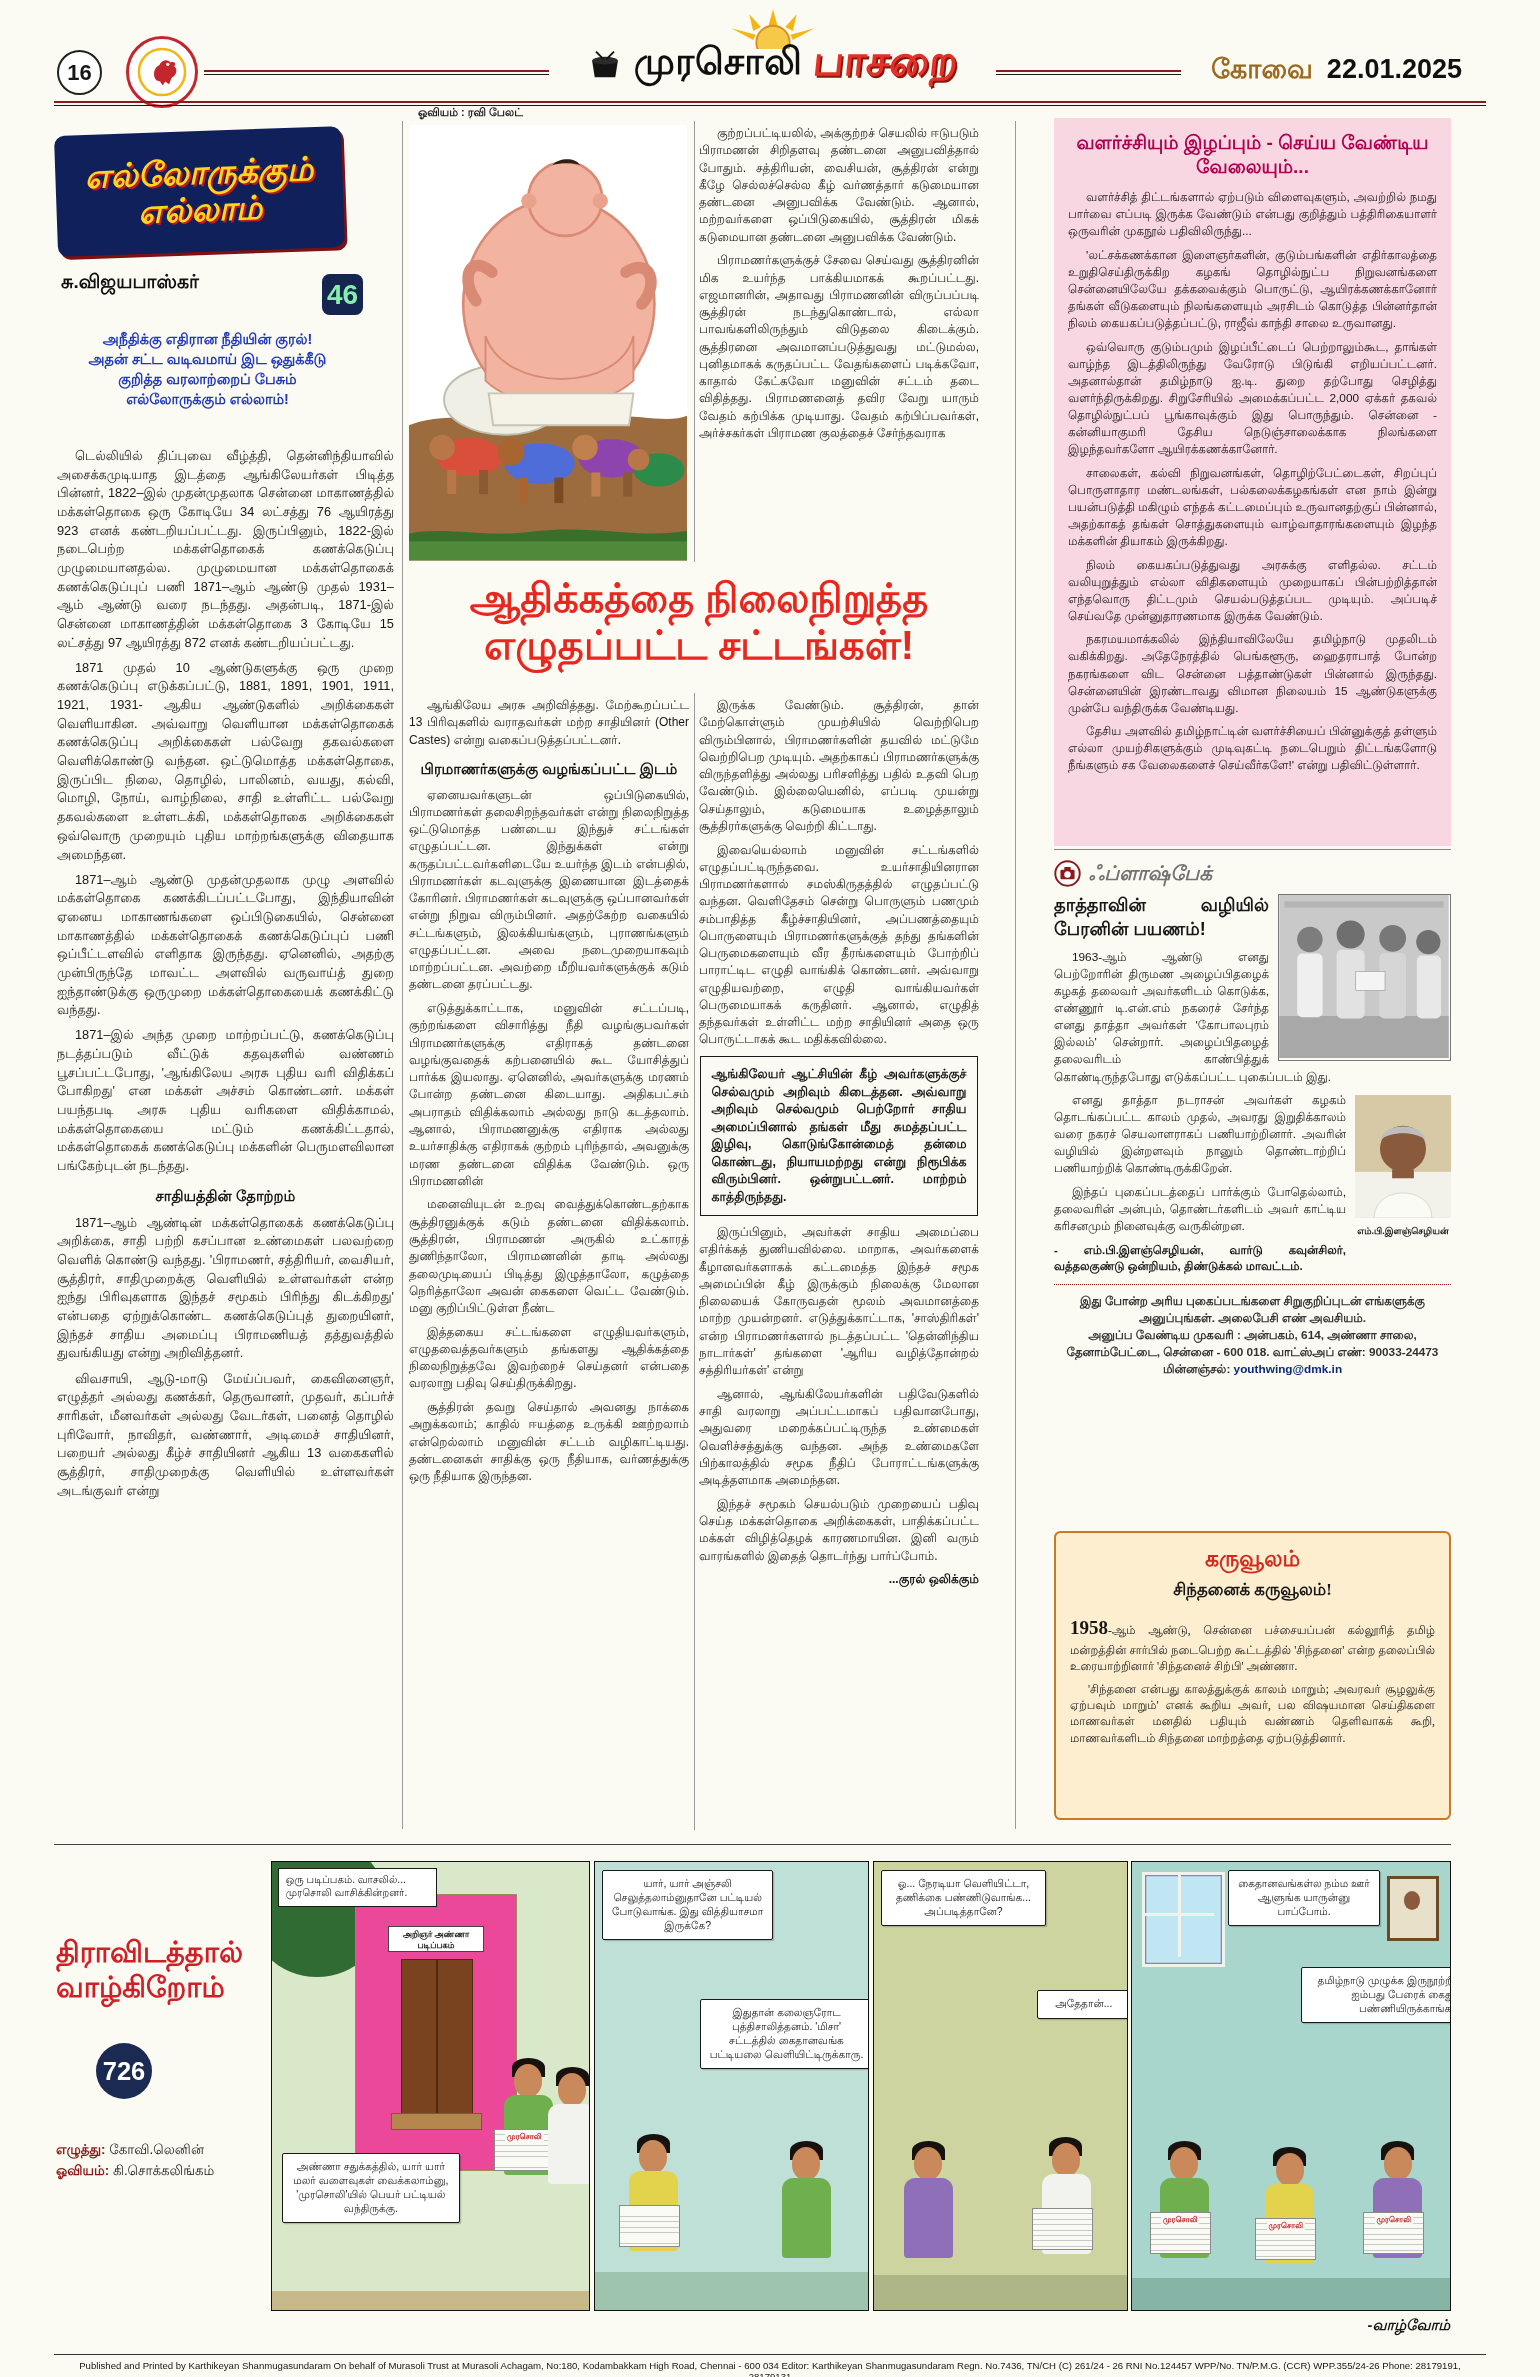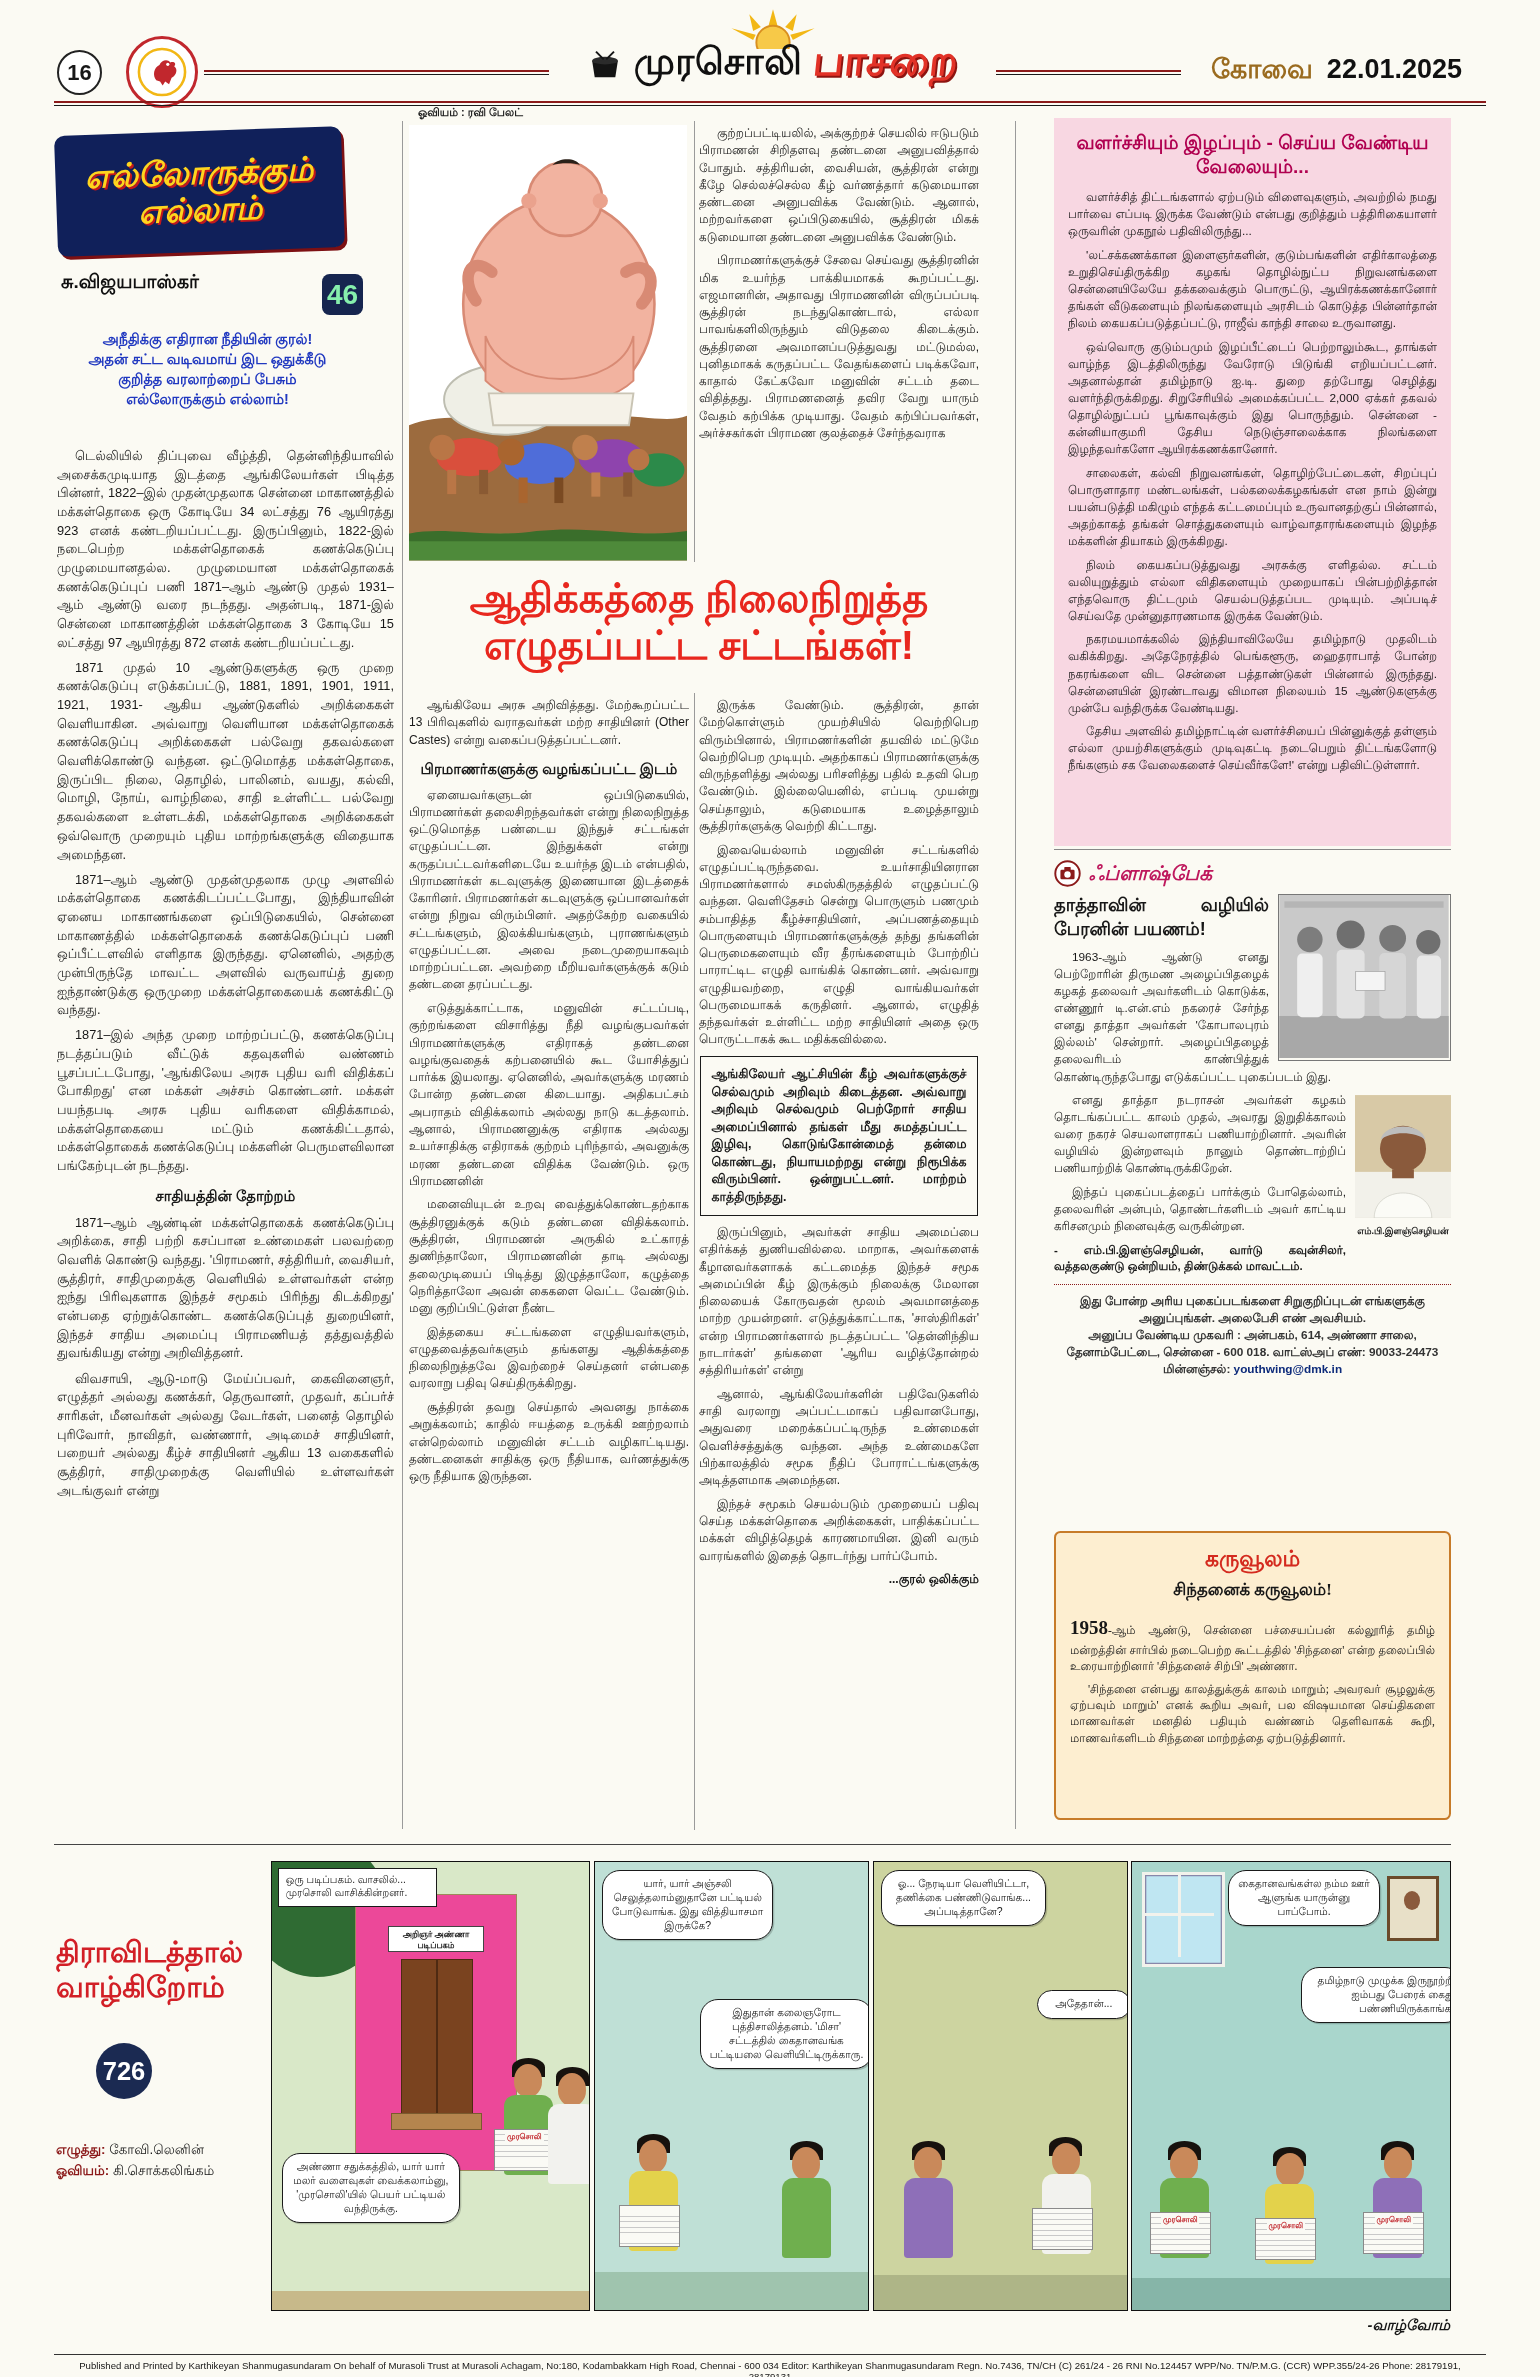--- a/index.html
+++ b/index.html
@@ -34,41 +34,41 @@
   .c3t{left:699px;top:125px;width:280px;height:436px;font-size:12px;line-height:1.44;overflow:hidden;}
   .c3b{left:699px;top:697px;width:280px;height:1132px;font-size:12px;line-height:1.44;overflow:hidden;}
   .midbox{border:1.6px solid #1a1a1a;padding:9px 10.2px;font-weight:800;margin:7.7px 1.3px;text-align:justify;font-size:12.5px;line-height:1.4;}
   .ending{font-weight:800;text-align:right;margin-top:6.4px;}
   
   .pink{left:1054px;top:118px;width:397px;height:728px;background:#f8d7e2;box-sizing:border-box;padding:12.8px 14px;font-size:11.8px;line-height:1.45;overflow:hidden;}
   .pink-h{color:#b00050;font-weight:800;font-size:19px;text-align:center;line-height:1.3;margin-bottom:9px;text-indent:0;}
   
   .fb{left:1054px;top:859px;width:397px;height:661px;font-size:11.8px;line-height:1.45;overflow:hidden;}
   .fb-label{display:flex;align-items:center;gap:7.7px;margin-bottom:6.4px;}
-  .fb-label span{color:#be185d;font-weight:800;font-style:italic;font-size:20px;}
+  .fb-label span{color:#737373;font-weight:800;font-style:italic;font-size:20px;}
   .fb-photo{float:right;width:171px;height:165px;margin:0 0 6.4px 9px;border:0.6px solid #777;}
   .fb-head{font-size:18px;font-weight:800;line-height:1.3;margin:3.8px 0 7.7px;}
   .fb-port{float:right;width:96px;margin:2.6px 0 3.8px 9px;text-align:center;}
   .fb-port .cap{font-size:9px;font-weight:bold;margin-top:2.6px;}
   .fb-by{font-weight:800;font-size:11.5px;margin:5.1px 0 9px;clear:none;}
   .fb-note{clear:both;border-top:1.3px dotted #8b1a1a;padding-top:7.7px;text-align:center;font-weight:bold;color:#333;}
   .fb-mail{font-weight:800;color:#0c2a7a;}
   
   .kv{left:1054px;top:1531px;width:397px;height:289px;background:#fdeed0;border:2.6px double #c77b29;border-radius:6.4px;box-sizing:border-box;padding:10.2px 14px;font-family:"Liberation Serif",serif;font-size:11.5px;line-height:1.42;overflow:hidden;}
   .kv-label{text-align:center;color:#d42a1e;font-weight:800;font-size:22px;font-family:"Liberation Sans",sans-serif;margin-bottom:3.8px;}
   .kv-head{text-align:center;font-weight:800;font-size:16.6px;margin-bottom:13px;}
   .kv-year{font-size:19px;font-weight:800;}
   
   .ct{left:56px;top:1935px;width:211px;color:#d21f26;font-weight:800;font-size:29px;line-height:1.2;}
   .cep{left:96px;top:2043px;width:56px;height:56px;border-radius:50%;background:#1b2a52;color:#fff;display:flex;align-items:center;justify-content:center;font-size:25.5px;font-weight:800;}
   .ccred{left:56px;top:2139px;width:204px;font-size:13.4px;line-height:1.6;}
   .ccred b{color:#8b1a1a;}
   .panels{left:271px;top:1861px;width:1180px;height:450px;display:flex;gap:3.8px;}
   .panel{position:relative;border:1.9px solid #111;overflow:hidden;box-sizing:border-box;}
-  .bubble{position:absolute;background:#fff;border:1.3px solid #1a1a1a;border-radius:18px;padding:6.4px 7.7px;font-size:10.5px;line-height:1.32;text-align:center;box-shadow:1.3px 1.3px 0 rgba(0,0,0,.18);}
+  .bubble{position:absolute;background:#fff;border:1.3px solid #1a1a1a;border-radius:2px;padding:6.4px 7.7px;font-size:10.5px;line-height:1.32;text-align:center;box-shadow:1.3px 1.3px 0 rgba(0,0,0,.18);}
   .pcap{position:absolute;background:#fff;border:1.3px solid #1a1a1a;padding:5.1px 6.4px;font-size:10.2px;}
   .guy{position:absolute;width:59px;height:150px;}
   .hair{position:absolute;top:3.8px;left:12.8px;width:33px;height:19px;background:#17120e;border-radius:50% 50% 0 0;}
   .head{position:absolute;top:10.2px;left:15.3px;width:28px;height:33px;background:#c9895a;border-radius:50% 50% 46% 46%;}
   .torso{position:absolute;top:41px;left:5.1px;width:49px;height:80px;border-radius:11.5px 11.5px 3.8px 3.8px;}
   .paper{position:absolute;top:75px;left:-5.1px;width:59px;height:40px;background:#fafaf5;border:1px solid #8a8a8a;background-image:repeating-linear-gradient(#fafaf5 0 4.5px,#c9c9c9 4.5px 5.4px);text-align:center;}
   .paper i{font-style:normal;font-size:7.7px;font-weight:800;color:#c1272d;background:#fafaf5;display:inline-block;padding:0 1.9px;}
   .signoff{left:1271px;top:2317px;width:179px;text-align:right;font-weight:800;font-size:14.7px;font-style:italic;}
   
   .foot{left:54px;top:2354px;width:1432px;border-top:1.3px solid #333;border-bottom:1.3px solid #333;padding:4.5px 5.1px;font-size:9.6px;text-align:center;box-sizing:border-box;}

